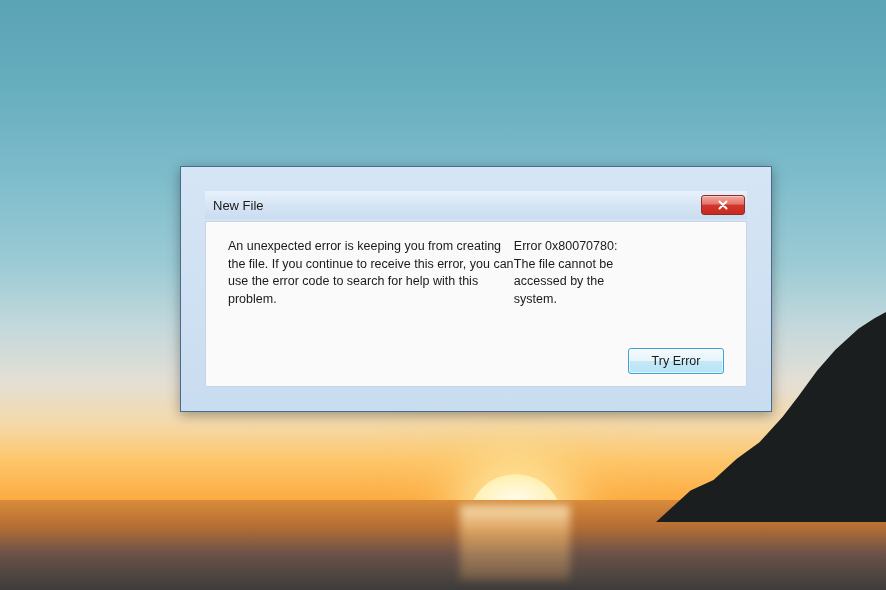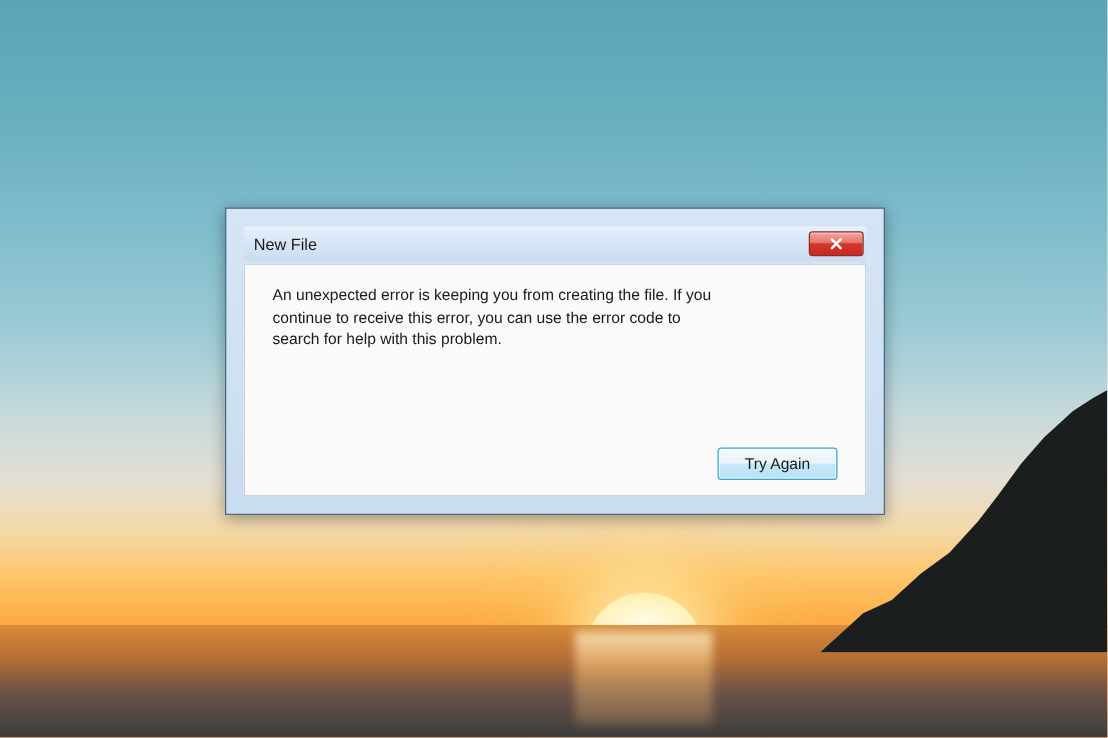--- a/index.html
+++ b/index.html
@@ -86,26 +86,26 @@
         rgba(255, 240, 200, 0.8) 0%,
         rgba(255, 200, 120, 0.5) 40%,
         rgba(255, 180, 100, 0.2) 100%);
       filter: blur(4px);
     }
     
     .dialog {
       position: absolute;
       left: 180px;
       top: 166px;
-      width: 528px;
+      width: 592px;
       height: 246px;
       background: #fff;
       border: 1px solid #4b6b8a;
       box-shadow: 0 3px 12px rgba(0, 0, 0, 0.35);
-      padding: 14px;
+      padding: 24px;
       background: linear-gradient(to bottom, #d6e5f5 0%, #c9ddf0 100%);
     }
     
     .titlebar {
       height: 28px;
       display: flex;
       align-items: center;
       justify-content: space-between;
       padding: 0 2px 0 8px;
       background: linear-gradient(to bottom, #e8f1fb 0%, #d6e5f5 50%, #c9ddf0 100%);
@@ -204,17 +204,18 @@
   <div class="titlebar">
     <span class="title-text">New File</span>
     <div class="close-btn">
       <svg viewBox="0 0 10 10">
         <path d="M1.5 1.5 L8.5 8.5 M8.5 1.5 L1.5 8.5" stroke="#fff" stroke-width="2" stroke-linecap="round" fill="none"></path>
       </svg>
     </div>
   </div>
   <div class="content-area">
     <div class="message">An unexpected error is keeping you from creating the file. If you continue to receive this error, you can use the error code to search for help with this problem.</div>
+    <div class="error-code">Error 0x80070780: The file cannot be accessed by the system.</div>
     <div class="button-row">
-      <button class="btn btn-primary">Try Again</button>
+      <button class="btn btn-primary">Try Error</button>
     </div>
   </div>
 </div>
 
 </body></html>

